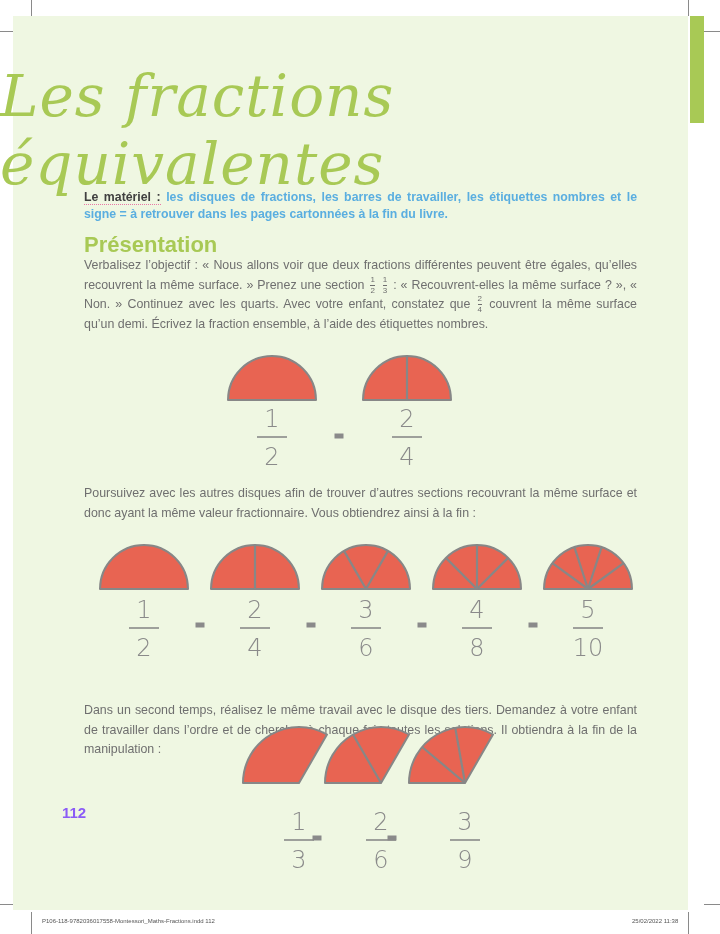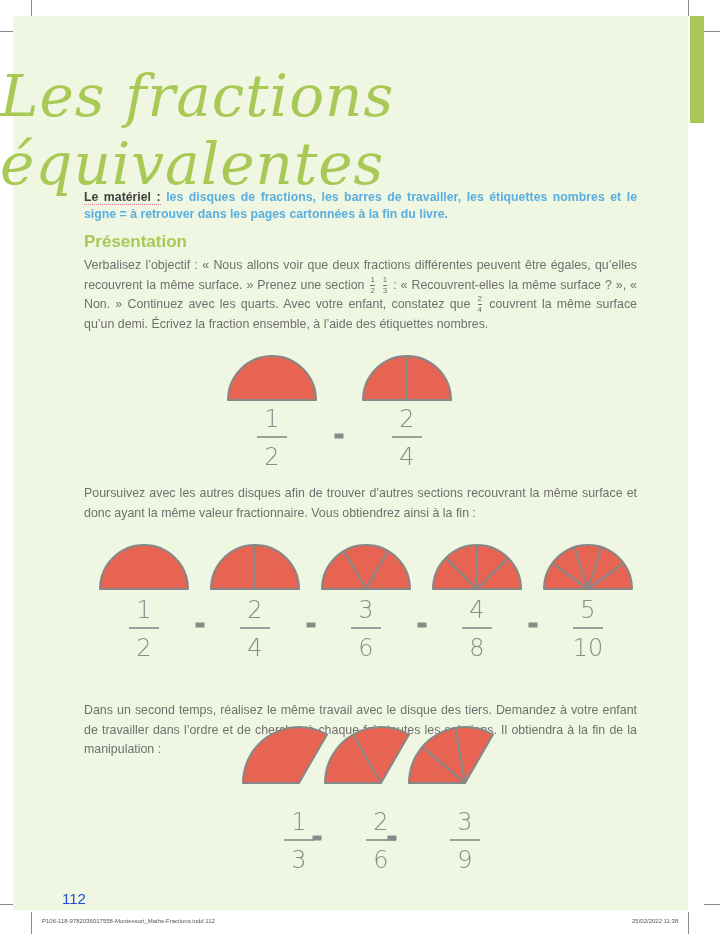--- a/index.html
+++ b/index.html
@@ -3,27 +3,27 @@
 <meta charset="utf-8">
 <style>
   html, body { margin:0; padding:0; }
   body { width:720px; height:934px; position:relative; background:#ffffff; overflow:hidden; font-family:"Liberation Sans", sans-serif; }
   .crop { position:absolute; background:#8a8a8a; }
   .page { position:absolute; left:13px; top:16px; width:675px; height:894px; background:#eff7e2; }
   .tab { position:absolute; left:690px; top:16px; width:14px; height:107px; background:#a8c955; }
   .title { position:absolute; left:0; top:62px; width:720px; text-align:left; font-family:"DejaVu Serif", serif; font-style:italic; font-size:58px; color:#a8c955; letter-spacing:1px; }
   .material { position:absolute; left:84px; top:189px; width:553px; font-size:12.3px; line-height:17px; color:#5aaee0; font-weight:bold; text-align:justify; }
   .material .lbl { color:#404040; border-bottom:1.5px dotted #ea78a6; }
-  .h2 { position:absolute; left:84px; top:232px; font-size:17px; font-weight:bold; color:#a8c955; }
+  .h2 { position:absolute; left:84px; top:232px; font-size:22px; font-weight:bold; color:#a8c955; }
   .para { position:absolute; left:84px; width:553px; font-size:12.4px; line-height:19.6px; color:#6f6f6f; text-align:justify; }
   .inlfrac { display:inline-block; vertical-align:middle; text-align:center; font-size:8px; line-height:8px; margin:0 2px; }
   .inlfrac span { display:block; }
   .inlfrac .bar { border-top:1px solid #6f6f6f; height:0; margin:1px 0; }
   svg { position:absolute; left:0; top:0; }
-  .pageno { position:absolute; left:62px; top:890px; font-size:15px; color:#1d4ed8; }
+  .pageno { position:absolute; left:62px; top:804px; font-size:15px; color:#8b5cf6;font-weight:bold; }
   .slug { position:absolute; top:918px; font-size:6px; color:#555; }
 </style>
 </head>
 <body>
 
 <div class="crop" style="left:31px;top:0;width:1px;height:16px;"></div>
 <div class="crop" style="left:0;top:31px;width:13px;height:1px;"></div>
 <div class="crop" style="left:688px;top:0;width:1px;height:16px;"></div>
 <div class="crop" style="left:704px;top:31px;width:16px;height:1px;"></div>
 <div class="crop" style="left:0;top:904px;width:13px;height:1px;"></div>

